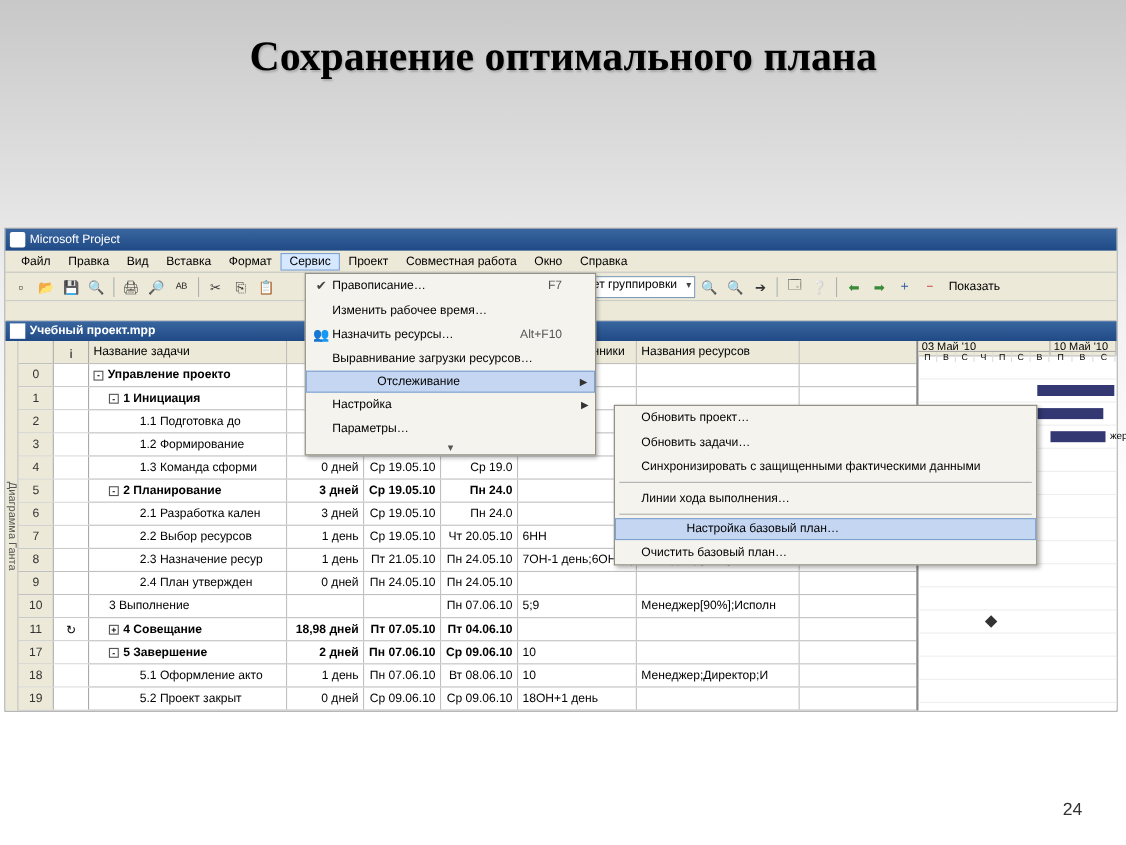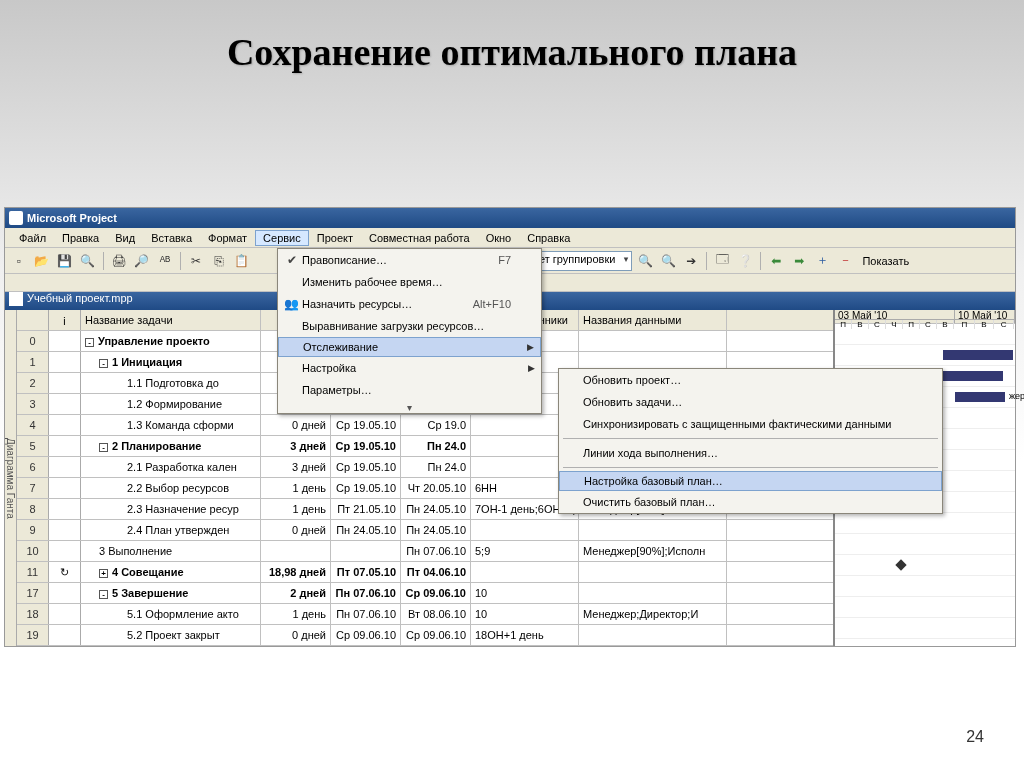--- a/index.html
+++ b/index.html
@@ -29,21 +29,21 @@
     background: #fff;
     border: 1px solid #999;
   }
   .titlebar {
     background: linear-gradient(to bottom, #3a66a0, #1f4a85);
     color: #fff;
     height: 20px;
     display: flex;
     align-items: center;
     font-size: 11px;
-    font-weight: bold;
+    font-weight: normal;
     padding-left: 4px;
   }
   .titlebar .app-icon {
     width: 14px; height: 14px; margin-right: 4px;
     background: #fff; border-radius: 2px;
     display: inline-block;
   }
   .menubar {
     background: #ece9d8;
     height: 20px;
@@ -85,23 +85,23 @@
     min-width: 100px;
   }
   .combo::after {
     content: "▾"; position: absolute; right: 3px; top: 2px; font-size: 9px; color: #444;
   }
   .doc-titlebar {
     background: linear-gradient(to bottom, #3a66a0, #1f4a85);
     color: #fff;
     height: 18px;
     display: flex;
-    align-items: flex-start;
+    align-items: center;
     font-size: 11px;
-    font-weight: normal;
+    font-weight: bold;
     padding-left: 4px;
   }
   .doc-titlebar .doc-icon {
     width: 14px; height: 14px; margin-right: 4px;
     background: #fff; display: inline-block;
   }
   .work-area {
     display: flex;
     position: relative;
   }
@@ -184,21 +184,21 @@
     height: 22px;
     padding: 0 30px 0 4px;
     position: relative;
   }
   .dm-item .dm-icon {
     width: 20px; height: 16px; display:flex; align-items:center; justify-content:center;
     font-size: 12px; color:#444;
   }
   .dm-item .dm-label { flex:1; }
   .dm-item .dm-shortcut { color:#555; margin-left: 30px; }
-  .dm-item.highlight { background: #c5d6f2; border:1px solid #7da2ce; height:20px; }
+  .dm-item.highlight { background: #c5d6f2; border:1px solid #7da2ce; height:20px;gap:40px; }
   .dm-item .submenu-arrow {
     position: absolute; right: 6px; font-size: 9px; color:#333;
   }
   .dm-sep { height:1px; background:#b0b0b0; margin: 3px 4px; }
   .dm-expand { height:12px; display:flex; align-items:center; justify-content:center; font-size:10px; color:#555; }
   .menu-service { left: 277px; top: 248px; width: 265px; }
   .menu-track { left: 558px; top: 368px; width: 385px; }
   .page-num {
     position: absolute; bottom: 22px; right: 40px;
     font-size: 16px; color: #333;
@@ -270,21 +270,21 @@
 
     <div class="grid-pane">
       <div class="col-head-row">
         <div class="row-head"></div>
         <div class="info-col">ℹ</div>
         <div class="cell c-name">Название задачи</div>
         <div class="cell c-dur"></div>
         <div class="cell c-start"></div>
         <div class="cell c-fin">е</div>
         <div class="cell c-pred">Предшественники</div>
-        <div class="cell c-res">Названия данными</div>
+        <div class="cell c-res">Названия ресурсов</div>
       </div>
       <div id="grid-rows">
           <div class="data-row">
             <div class="row-head">0</div>
             <div class="info-col"></div>
             <div class="cell c-name bold">
               <span class=""><span class="outline">-</span>Управление проекто</span>
             </div>
             <div class="cell c-dur bold"></div>
             <div class="cell c-start bold"></div>

